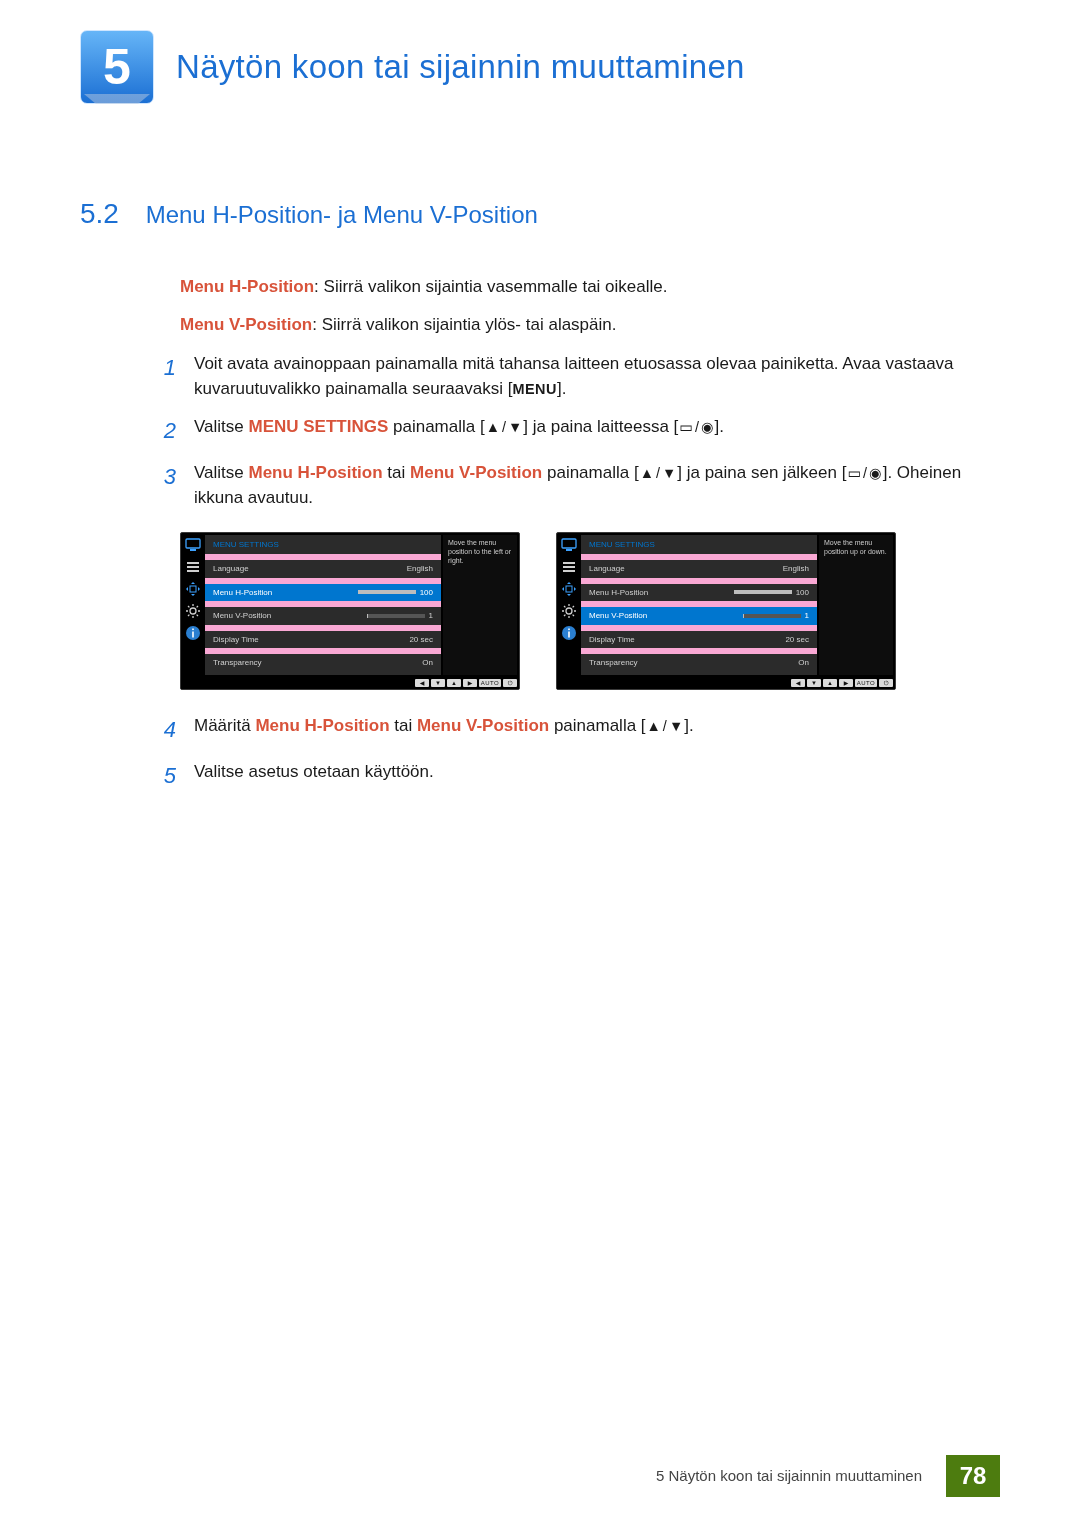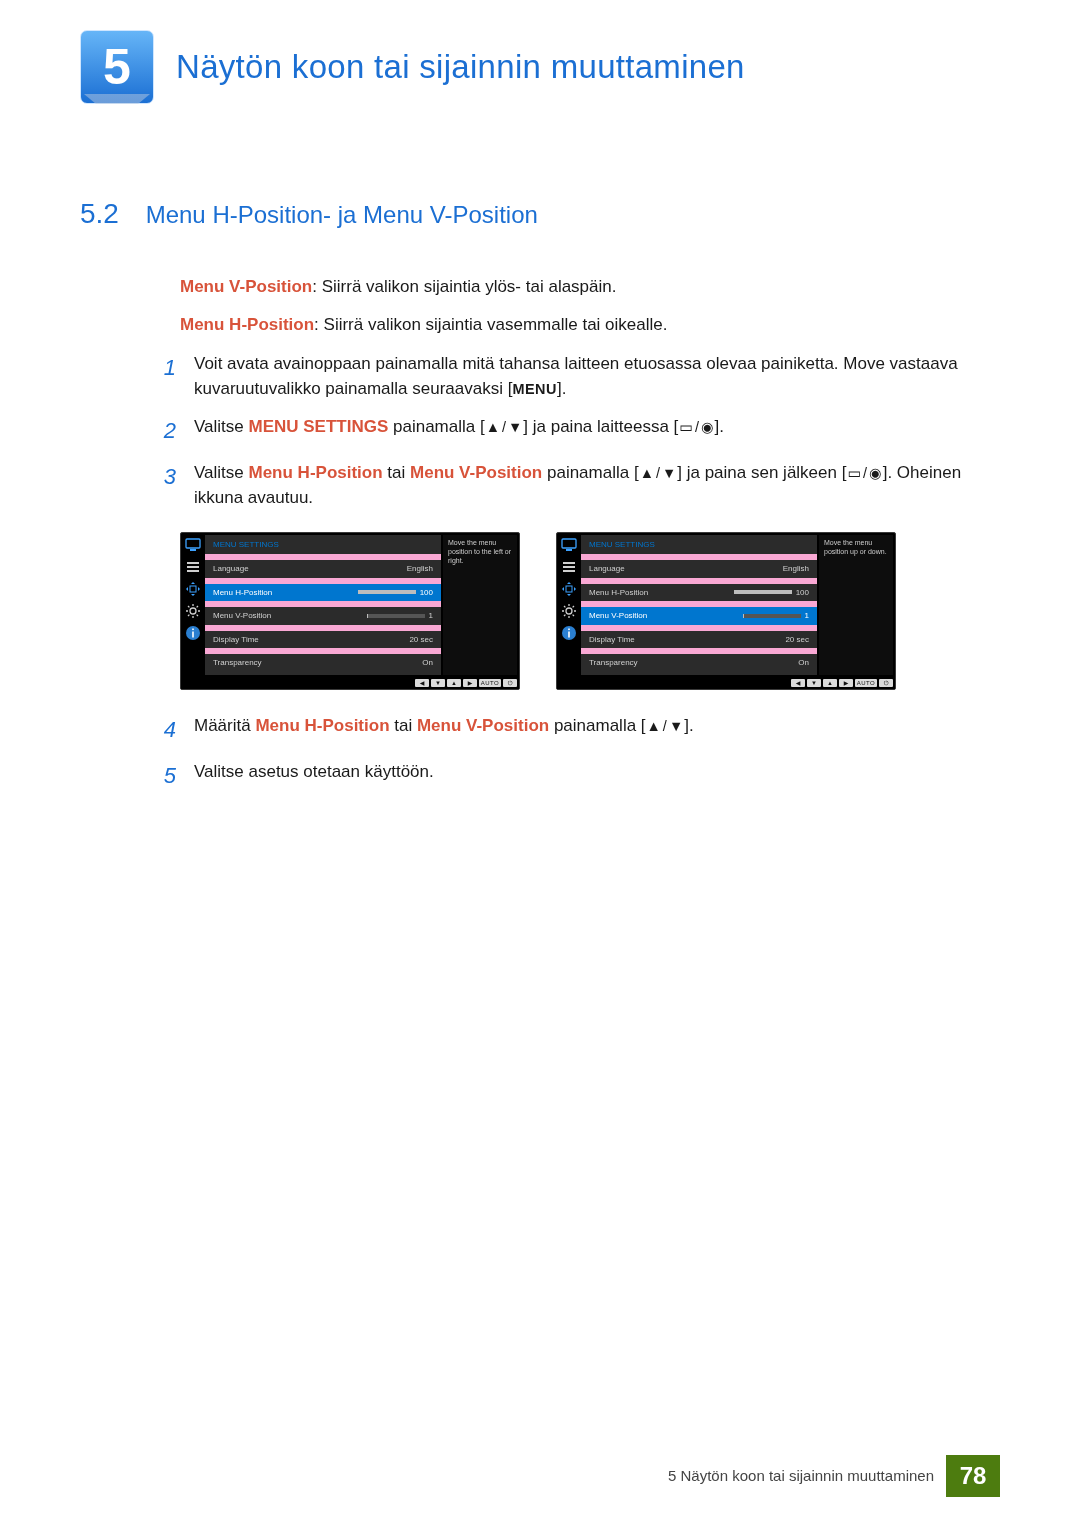--- a/index.html
+++ b/index.html
@@ -74,21 +74,21 @@
   .osd td{padding:3px 8px;border-top:6px solid #f9a8d4;}
   .osd tr.sel td{background:var(--menu-blue);color:#fff;}
   .osd td.v{text-align:right;}
   .osd .slider{display:inline-block;width:58px;height:4px;background:#555;position:relative;vertical-align:middle;margin-right:4px;}
   .osd .slider .fill{position:absolute;left:0;top:0;bottom:0;background:#bdbdbd;}
   .osd .btnbar{position:absolute;left:0;right:0;bottom:0;height:12px;background:#000;display:flex;justify-content:flex-end;align-items:center;gap:2px;padding-right:2px;}
   .osd .btnbar .sq{background:#dcdcdc;color:#111;font-size:6px;height:8px;min-width:14px;display:flex;align-items:center;justify-content:center;border-radius:1px;}
   .osd .btnbar .sq.wide{min-width:22px;letter-spacing:.5px;}
   
   .footer{
-    position:absolute;bottom:30px;right:80px;display:flex;align-items:center;gap:12px;
+    position:absolute;bottom:30px;right:80px;display:flex;align-items:center;gap:24px;
   }
   .footer .ftxt{font-size:15px;color:#444;}
   .footer .fnum{
     background:#4d7c0f;color:#fff;width:54px;height:42px;display:flex;align-items:center;justify-content:center;
     font-size:24px;font-weight:700;
   }
 </style>
 </head>
 <body>
 
@@ -102,32 +102,32 @@
     <div class="chapter-title">Näytön koon tai sijainnin muuttaminen</div>
   </div>
 
   <div class="section-head">
     <span class="num">5.2</span>
     <span class="txt">Menu H-Position- ja Menu V-Position</span>
   </div>
 
   <div class="body-block">
     <div class="def-line">
+      <span class="term">Menu H-Position</span><span>: Siirrä valikon sijaintia vasemmalle tai oikealle.</span>
+    </div>
+    <div class="def-line">
       <span class="term">Menu V-Position</span><span>: Siirrä valikon sijaintia ylös- tai alaspäin.</span>
-    </div>
-    <div class="def-line">
-      <span class="term">Menu H-Position</span><span>: Siirrä valikon sijaintia vasemmalle tai oikealle.</span>
     </div>
 
 
     <div class="steps">
       <div class="step">
         <div class="snum">1</div>
         <div class="stxt">
-          <span>Voit avata avainoppaan painamalla mitä tahansa laitteen etuosassa olevaa painiketta. Move vastaava kuvaruutuvalikko painamalla seuraavaksi [</span><span class="inline-menu">MENU</span><span>].</span>
+          <span>Voit avata avainoppaan painamalla mitä tahansa laitteen etuosassa olevaa painiketta. Avaa vastaava kuvaruutuvalikko painamalla seuraavaksi [</span><span class="inline-menu">MENU</span><span>].</span>
         </div>
       </div>
 
       <div class="step">
         <div class="snum">2</div>
         <div class="stxt">
           <span>Valitse </span><span class="inline-red">MENU SETTINGS</span><span> painamalla [</span><span class="glyph">▲</span><span class="glyph">/</span><span class="glyph">▼</span><span>] ja paina laitteessa [</span><span class="glyph">▭</span><span class="glyph">/</span><span class="glyph">◉</span><span>].</span>
         </div>
       </div>
 

